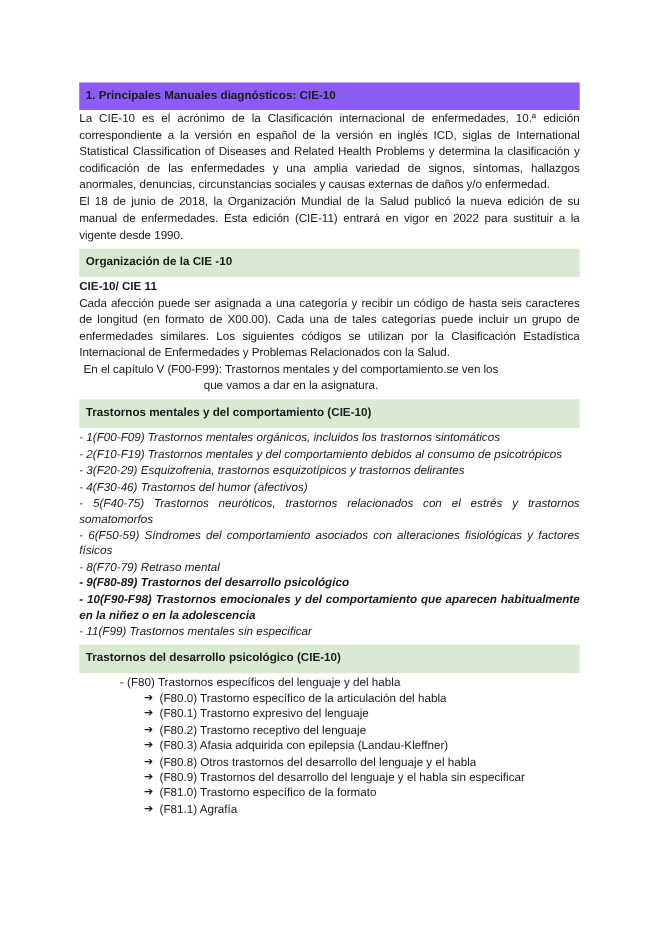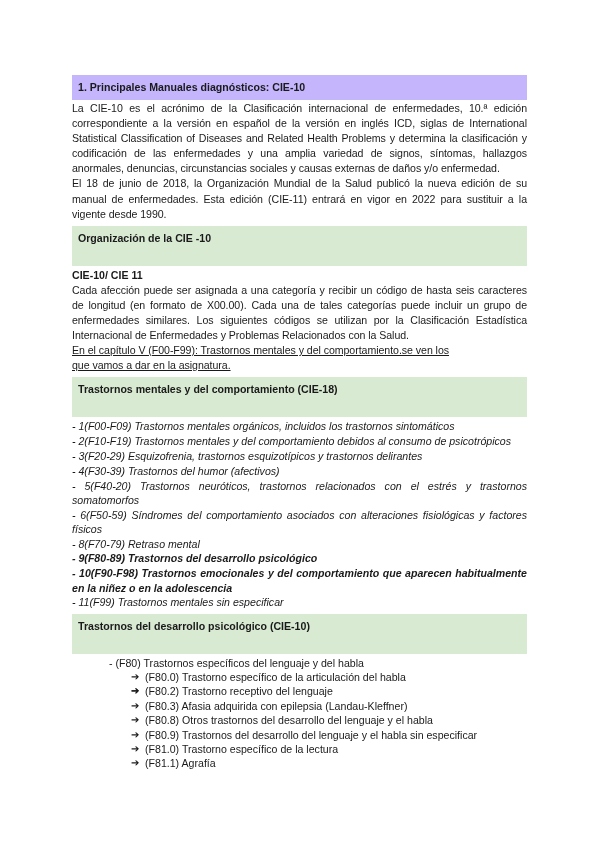--- a/index.html
+++ b/index.html
@@ -26,22 +26,22 @@
     .hdr {
       font-weight: bold;
       font-size: 10.6px;
       padding: 0 6px;
       box-sizing: border-box;
       height: 25px;
       line-height: 25px;
       width: 455px;
       margin-left: 0;
     }
-    .hdr.dark { background: #c4b5fd; }
-    .hdr.light { background: #d9ead3; height: 40px; line-height: 24px; }
+    .hdr.dark { background: #8b5cf6; }
+    .hdr.light { background: #d9ead3; height: 26px; line-height: 24px; }
     .p {
       text-align: justify;
       margin: 0;
       letter-spacing: -0.05px;
     }
     .center-title {
       text-align: left;
       font-weight: bold;
       margin: 0;
       line-height: 15px;
@@ -75,69 +75,70 @@
 
   <div class="hdr dark">1. Principales Manuales diagnósticos: CIE-10</div>
   <p class="p" style="margin-top:1px;">La CIE-10 es el acrónimo de la Clasificación internacional de enfermedades, 10.ª edición correspondiente a la versión en español de la versión en inglés ICD, siglas de International Statistical Classification of Diseases and Related Health Problems y determina la clasificación y codificación de las enfermedades y una amplia variedad de signos, síntomas, hallazgos anormales, denuncias, circunstancias sociales y causas externas de daños y/o enfermedad.</p>
   <p class="p">El 18 de junio de 2018, la Organización Mundial de la Salud publicó la nueva edición de su manual de enfermedades. Esta edición (CIE-11) entrará en vigor en 2022 para sustituir a la vigente desde 1990.</p>
 
   <div class="gap-s"></div>
 
   <div class="hdr light">Organización de la CIE -10</div>
   <p class="center-title" style="margin-top:2px;">CIE-10/ CIE 11</p>
   <p class="p">Cada afección puede ser asignada a una categoría y recibir un código de hasta seis caracteres de longitud (en formato de X00.00). Cada una de tales categorías puede incluir un grupo de enfermedades similares. Los siguientes códigos se utilizan por la Clasificación Estadística Internacional de Enfermedades y Problemas Relacionados con la Salud.</p>
-  <p class="p" style="text-align:left; padding-right:70px;text-decoration:underline;">En el capítulo V (F00-F99): Trastornos mentales y del comportamiento.se ven los que vamos a dar en la asignatura.</p>
+  <p class="p" style="text-align:center; padding-right:70px;">En el capítulo V (F00-F99): Trastornos mentales y del comportamiento.se ven los que vamos a dar en la asignatura.</p>
 
   <div class="gap-s"></div>
 
-  <div class="hdr light">Trastornos mentales y del comportamiento (CIE-18)</div>
+  <div class="hdr light">Trastornos mentales y del comportamiento (CIE-10)</div>
   <div style="margin-top:2px;font-style:italic;">
     <p class="li">- 1(F00-F09) Trastornos mentales orgánicos, incluidos los trastornos sintomáticos</p>
     <p class="li spaced">- 2(F10-F19) Trastornos mentales y del comportamiento debidos al consumo de psicotrópicos</p>
     <p class="li spaced">- 3(F20-29) Esquizofrenia, trastornos esquizotípicos y trastornos delirantes</p>
-    <p class="li spaced">- 4(F30-39) Trastornos del humor (afectivos)</p>
-    <p class="li spaced">- 5(F40-20) Trastornos neuróticos, trastornos relacionados con el estrés y trastornos somatomorfos</p>
+    <p class="li spaced">- 4(F30-46) Trastornos del humor (afectivos)</p>
+    <p class="li spaced">- 5(F40-75) Trastornos neuróticos, trastornos relacionados con el estrés y trastornos somatomorfos</p>
     <p class="li spaced">- 6(F50-59) Síndromes del comportamiento asociados con alteraciones fisiológicas y factores físicos</p>
     <p class="li spaced">- 8(F70-79) Retraso mental</p>
     <p class="li spaced bold">- 9(F80-89) Trastornos del desarrollo psicológico</p>
     <p class="li spaced bold">- 10(F90-F98) Trastornos emocionales y del comportamiento que aparecen habitualmente en la niñez o en la adolescencia</p>
     <p class="li spaced">- 11(F99) Trastornos mentales sin especificar</p>
   </div>
 
   <div class="gap-s"></div>
 
   <div class="hdr light">Trastornos del desarrollo psicológico (CIE-10)</div>
   <div style="margin-top:2px;margin-left:37px;">
     <p class="li">- (F80) Trastornos específicos del lenguaje y del habla</p>
     <p class="sub">
       <span class="arrow">➔</span>
       <span>(F80.0) Trastorno específico de la articulación del habla</span>
     </p>
     <p class="sub">
       <span class="arrow">➔</span>
+      <span>(F80.1) Trastorno expresivo del lenguaje</span>
     </p>
     <p class="sub">
       <span class="arrow">➔</span>
       <span>(F80.2) Trastorno receptivo del lenguaje</span>
     </p>
     <p class="sub">
       <span class="arrow">➔</span>
       <span>(F80.3) Afasia adquirida con epilepsia (Landau-Kleffner)</span>
     </p>
     <p class="sub">
       <span class="arrow">➔</span>
       <span>(F80.8) Otros trastornos del desarrollo del lenguaje y el habla</span>
     </p>
     <p class="sub">
       <span class="arrow">➔</span>
       <span>(F80.9) Trastornos del desarrollo del lenguaje y el habla sin especificar</span>
     </p>
     <p class="sub">
       <span class="arrow">➔</span>
-      <span>(F81.0) Trastorno específico de la lectura</span>
+      <span>(F81.0) Trastorno específico de la formato</span>
     </p>
     <p class="sub">
       <span class="arrow">➔</span>
       <span>(F81.1) Agrafía</span>
     </p>
   </div>
 
 </div>
 
 </body></html>

